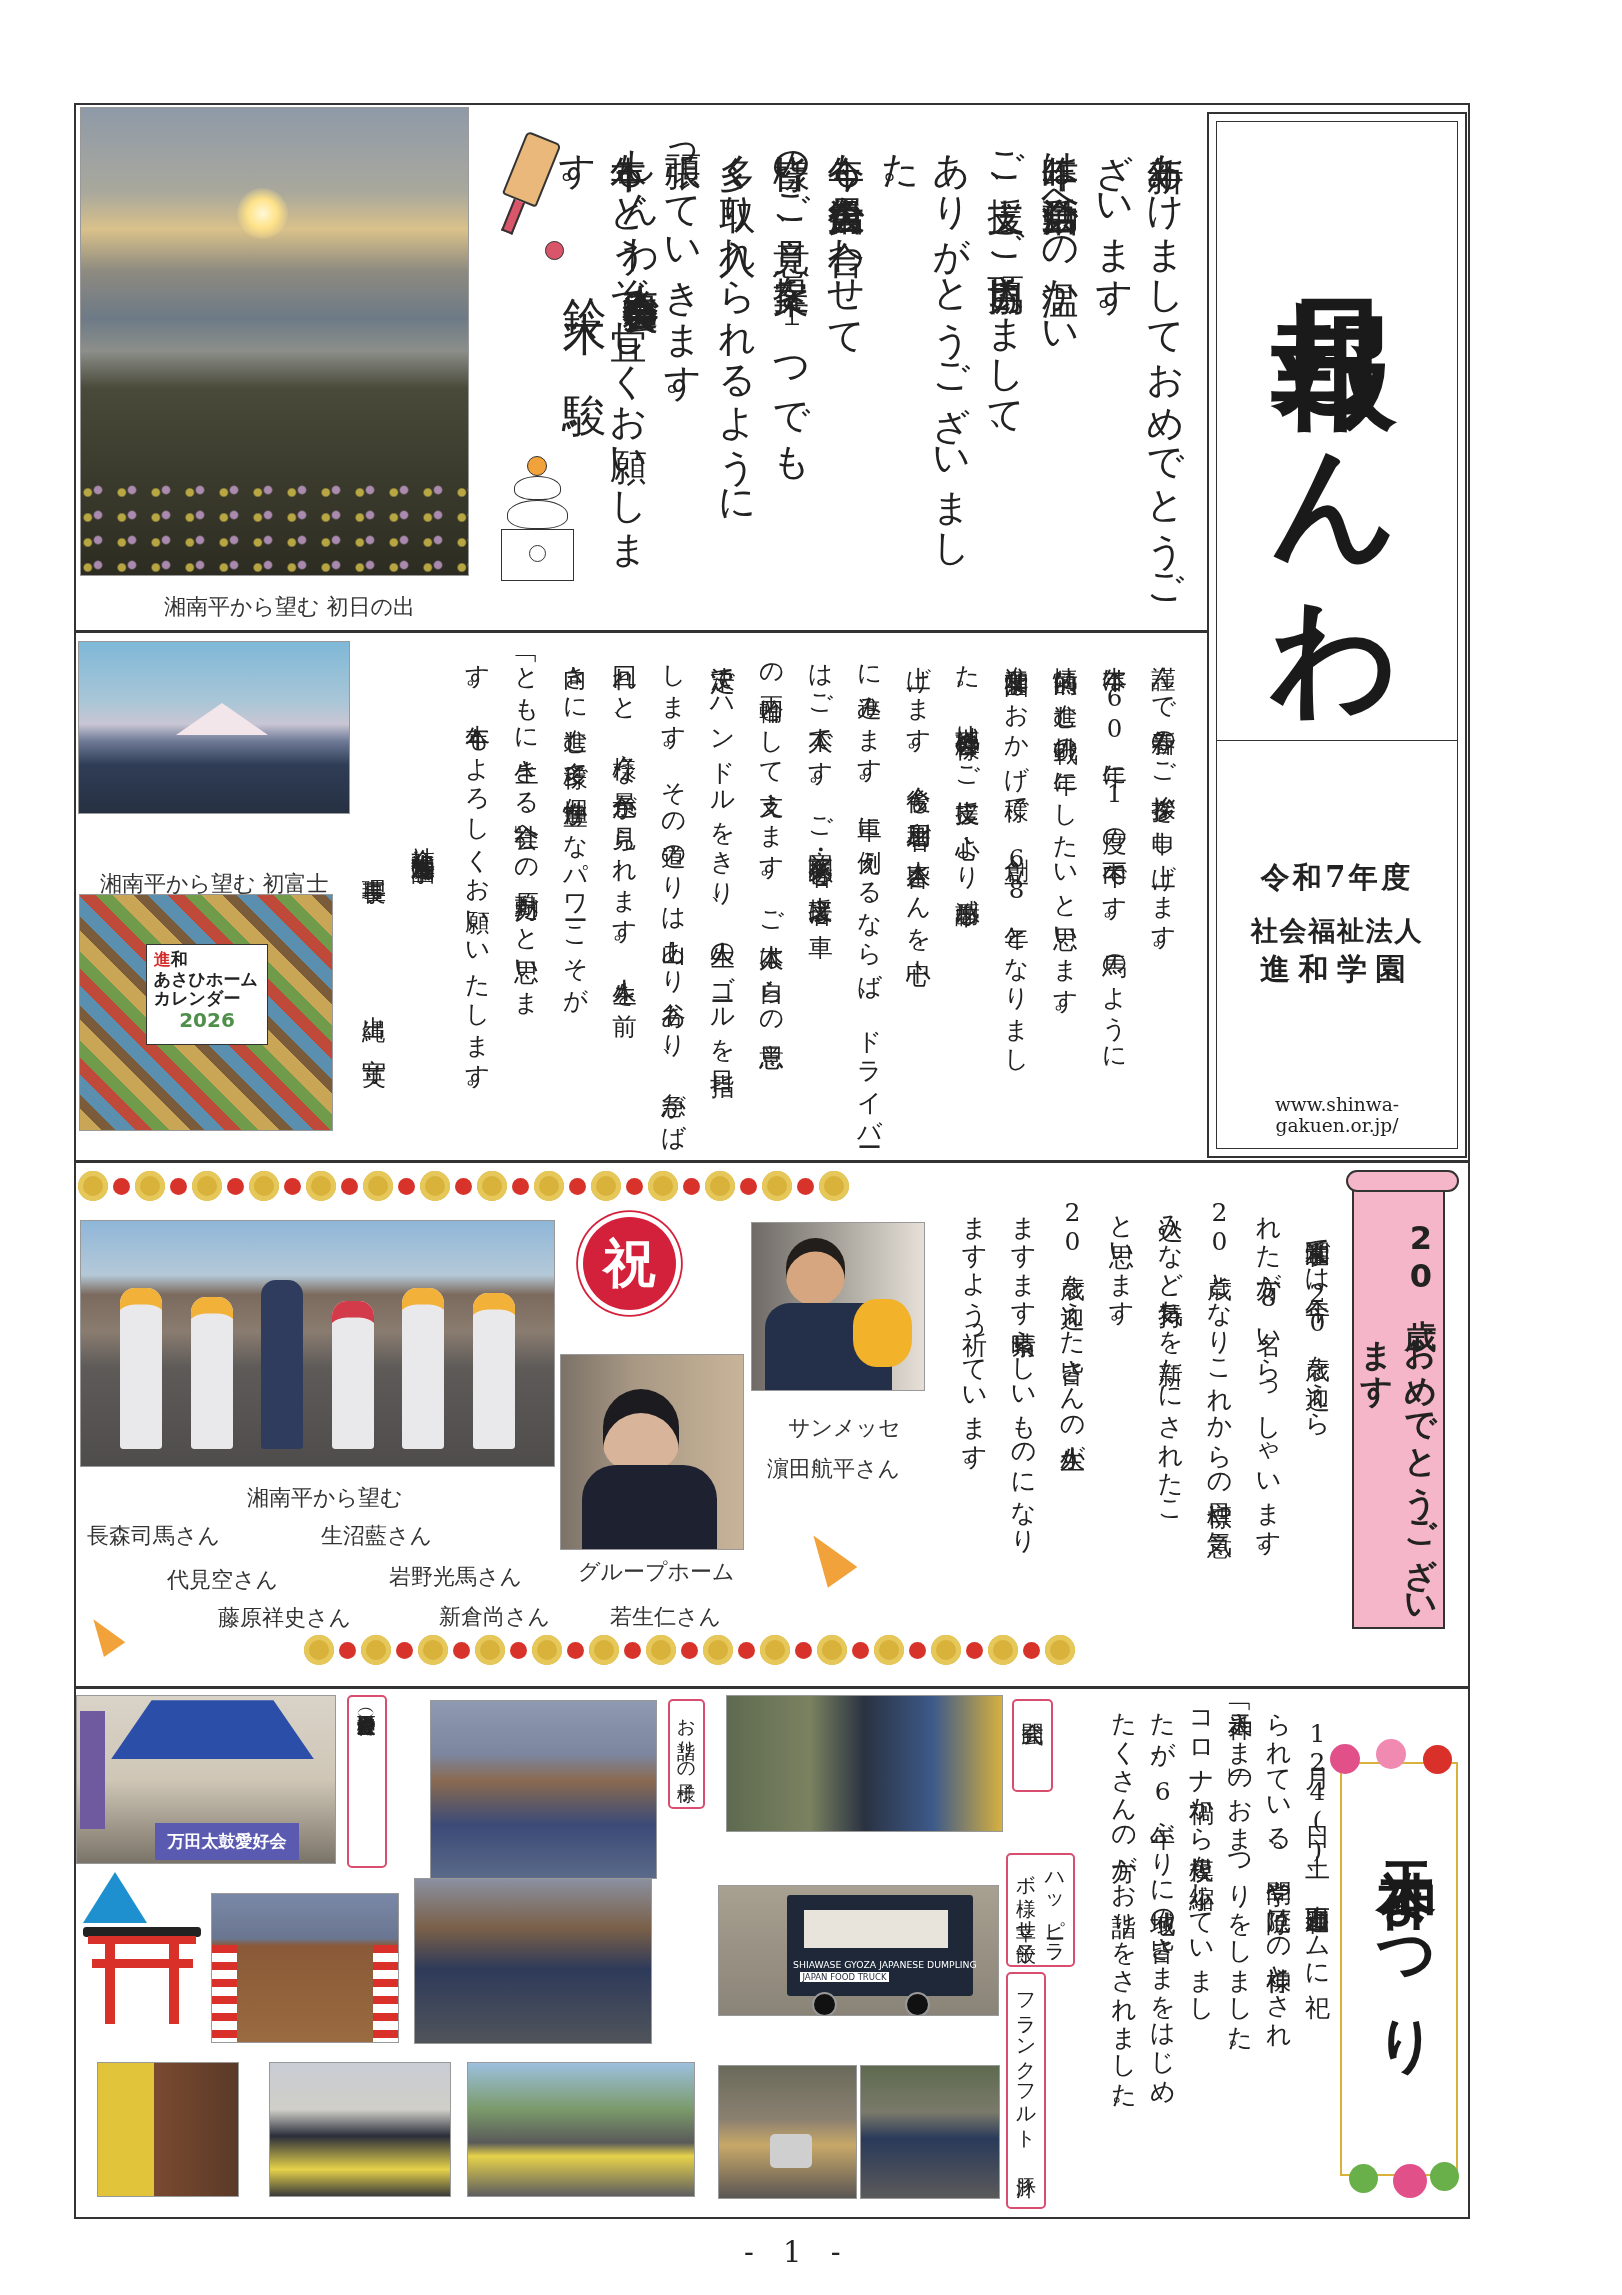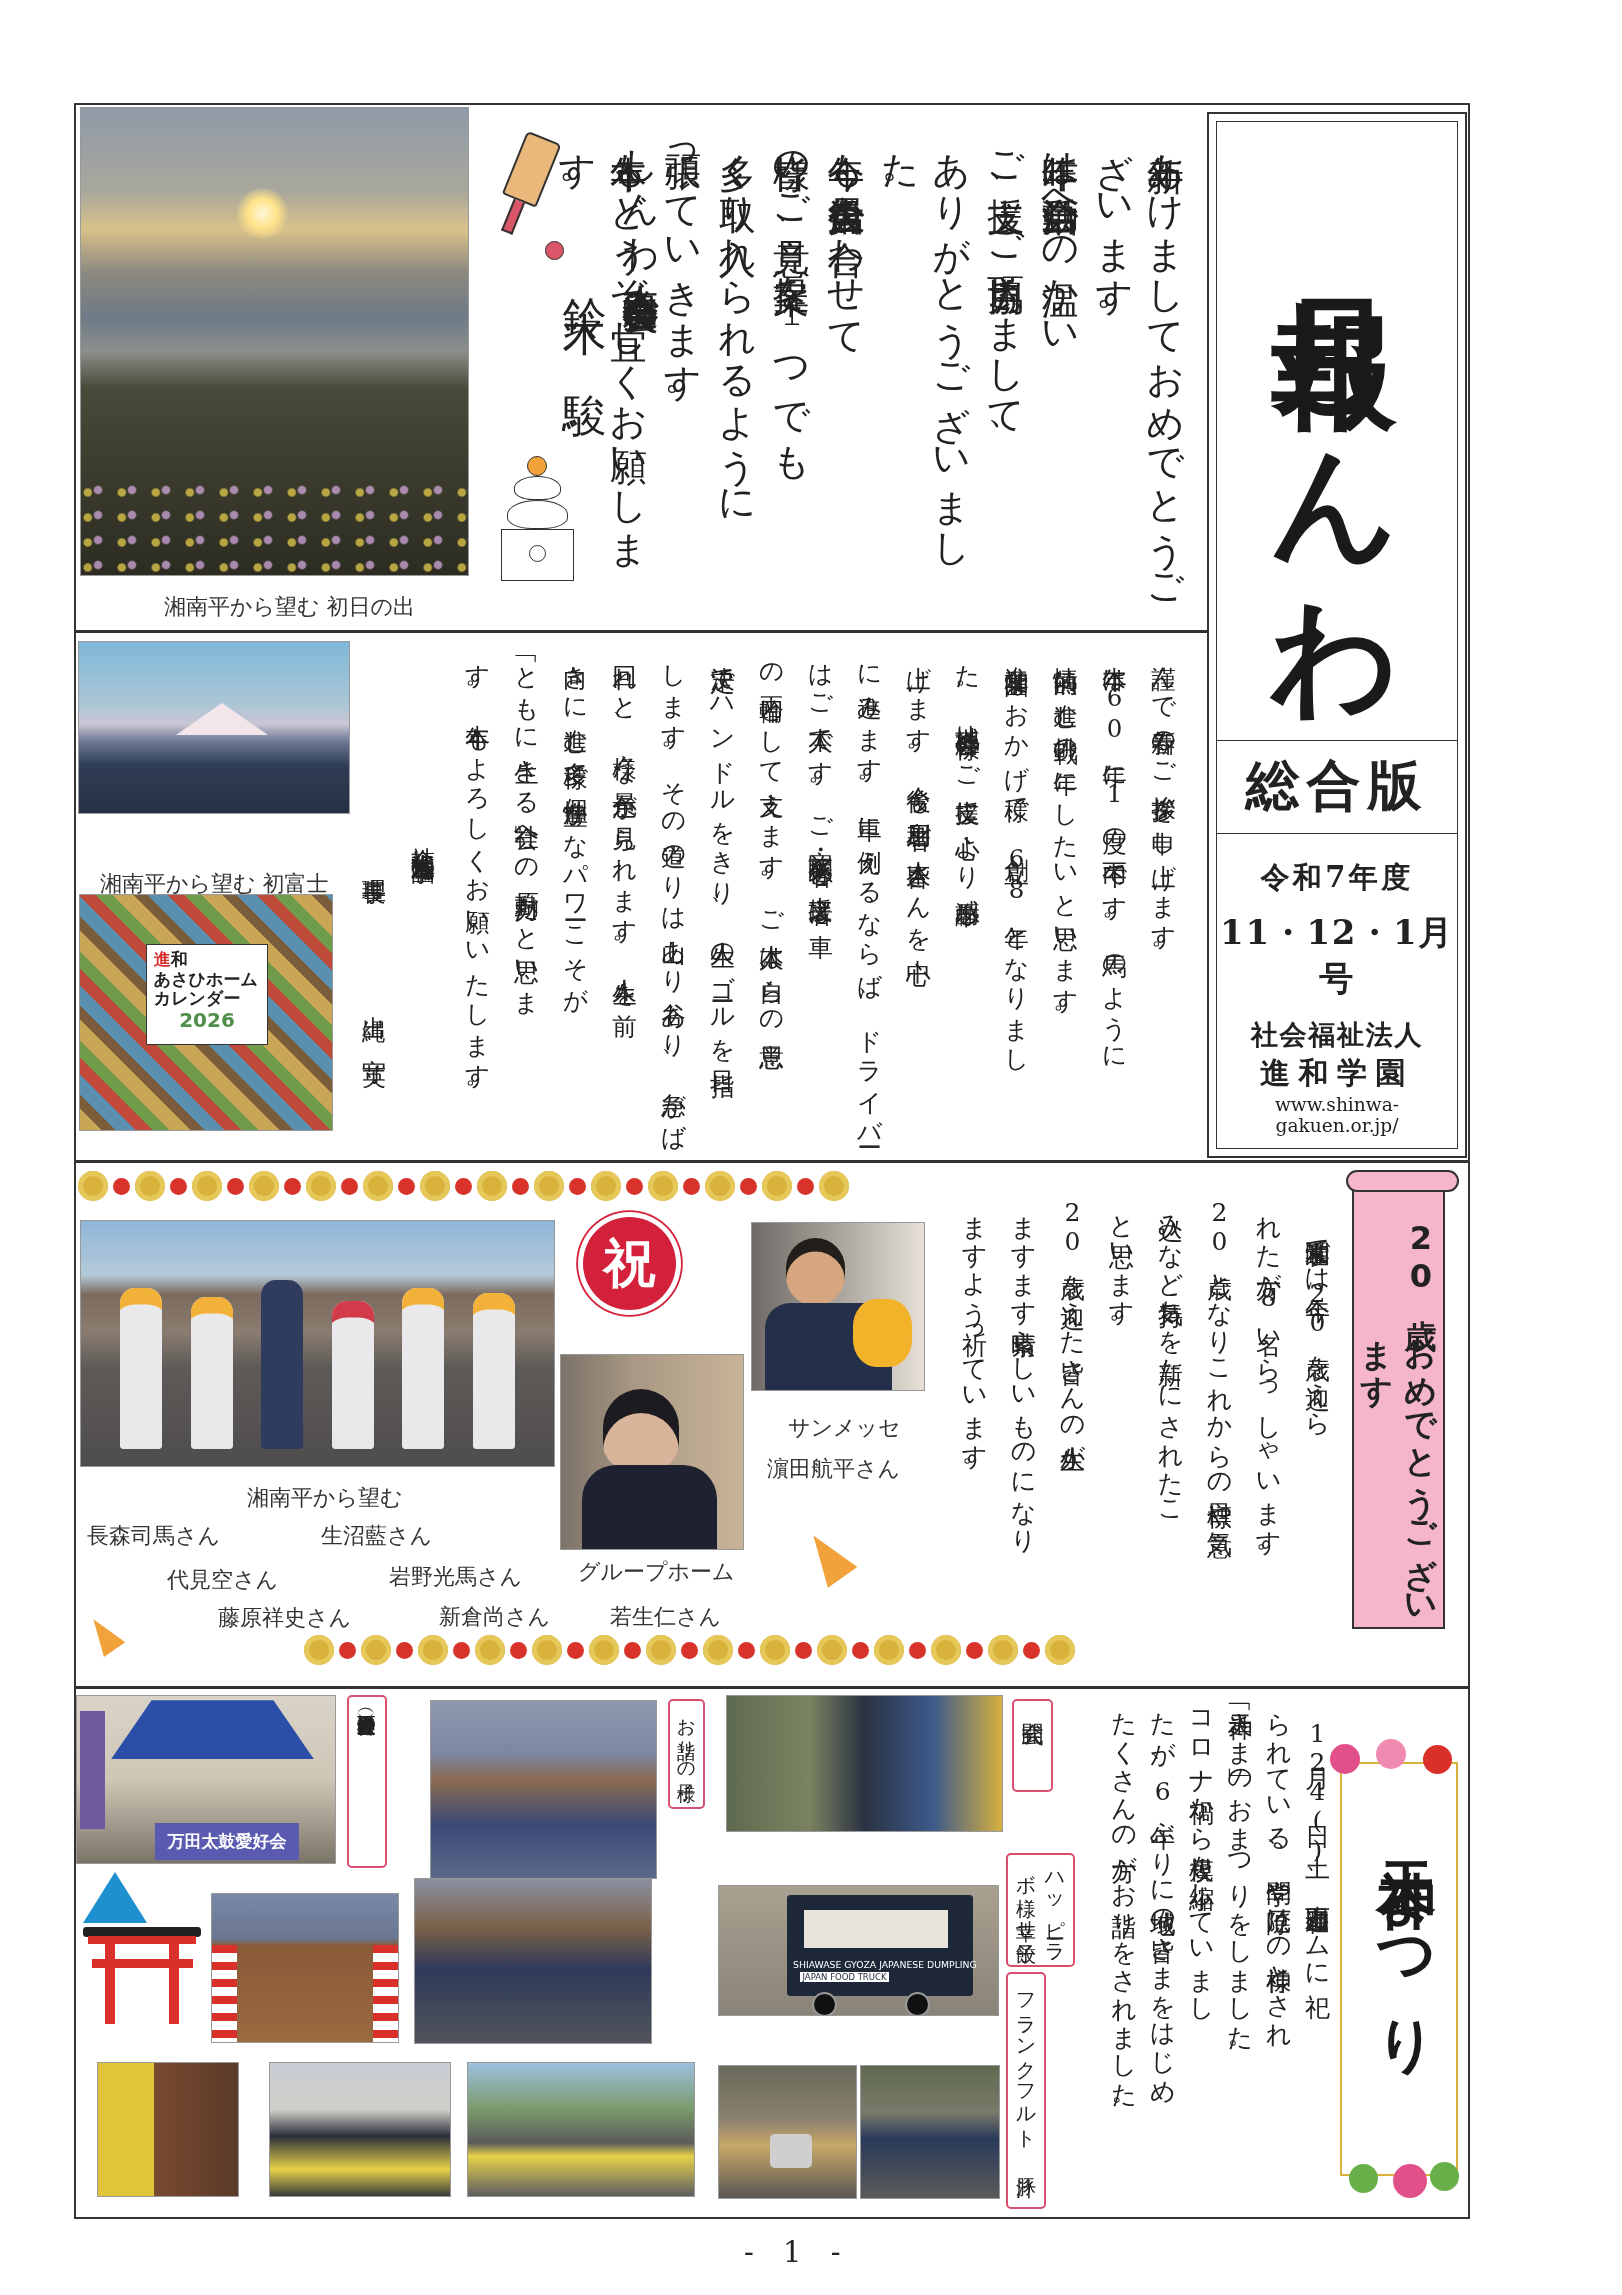--- a/index.html
+++ b/index.html
@@ -38,24 +38,22 @@
 <div class="frame"></div>
 <div class="hline" style="left:74px;top:630px;width:1133px"></div>
 <div class="hline" style="left:74px;top:1160px;width:1396px"></div>
 <div class="hline" style="left:74px;top:1686px;width:1396px"></div>
 
 <div class="mast">
   <div class="mast-inner">
     <div class="mast-title">
       <span>月報しんわ</span>
     </div>
-    <div class="mast-edition">総合版</div>
     <div class="mast-info">
       <div class="l1">令和7年度</div>
-      <div class="l2">11・12・1月号</div>
       <div class="l3">社会福祉法人</div>
       <div class="l4">進和学園</div>
       <div class="url">www.shinwa-gakuen.or.jp/</div>
     </div>
   </div>
 </div>
 
 <div class="photo" style="left:80px;top:107px;width:389px;height:469px;background:linear-gradient(180deg,#8f9aa8 0%,#a9a89c 18%,#d9c18a 26%,#8d8a80 35%,#6d7a86 45%,#8c8f8a 52%,#4a4a3a 60%,#3a3a2c 80%,#2c2c22 100%)">
   <div class="abs" style="left:156px;top:80px;width:51px;height:51px;border-radius:50%;background:radial-gradient(circle,#fff8d8 0%,#ffe38a 40%,rgba(255,210,120,0) 75%)"></div>
   <div class="abs" style="left:0;top:372px;width:389px;height:97px;background:radial-gradient(circle at 20% 50%,#d9c34a 3.4px,transparent 5px),radial-gradient(circle at 50% 40%,#c8a0d0 3.4px,transparent 5px);background-size:34px 25px;opacity:.8"></div>

